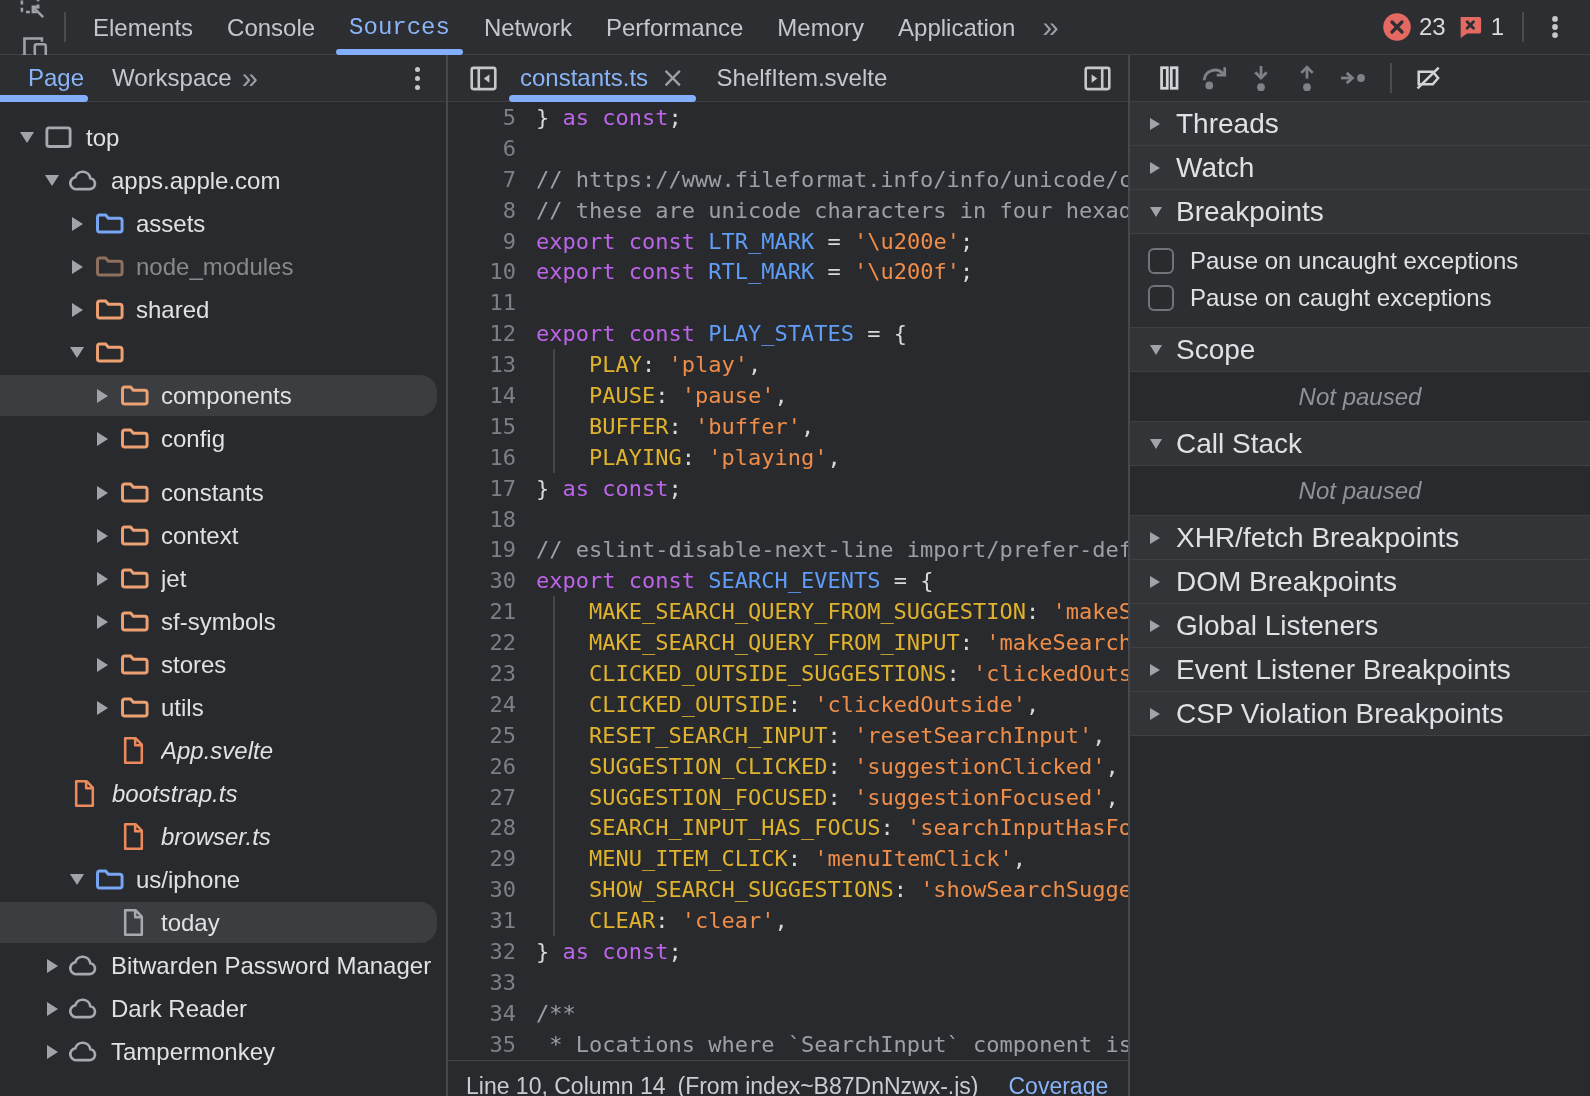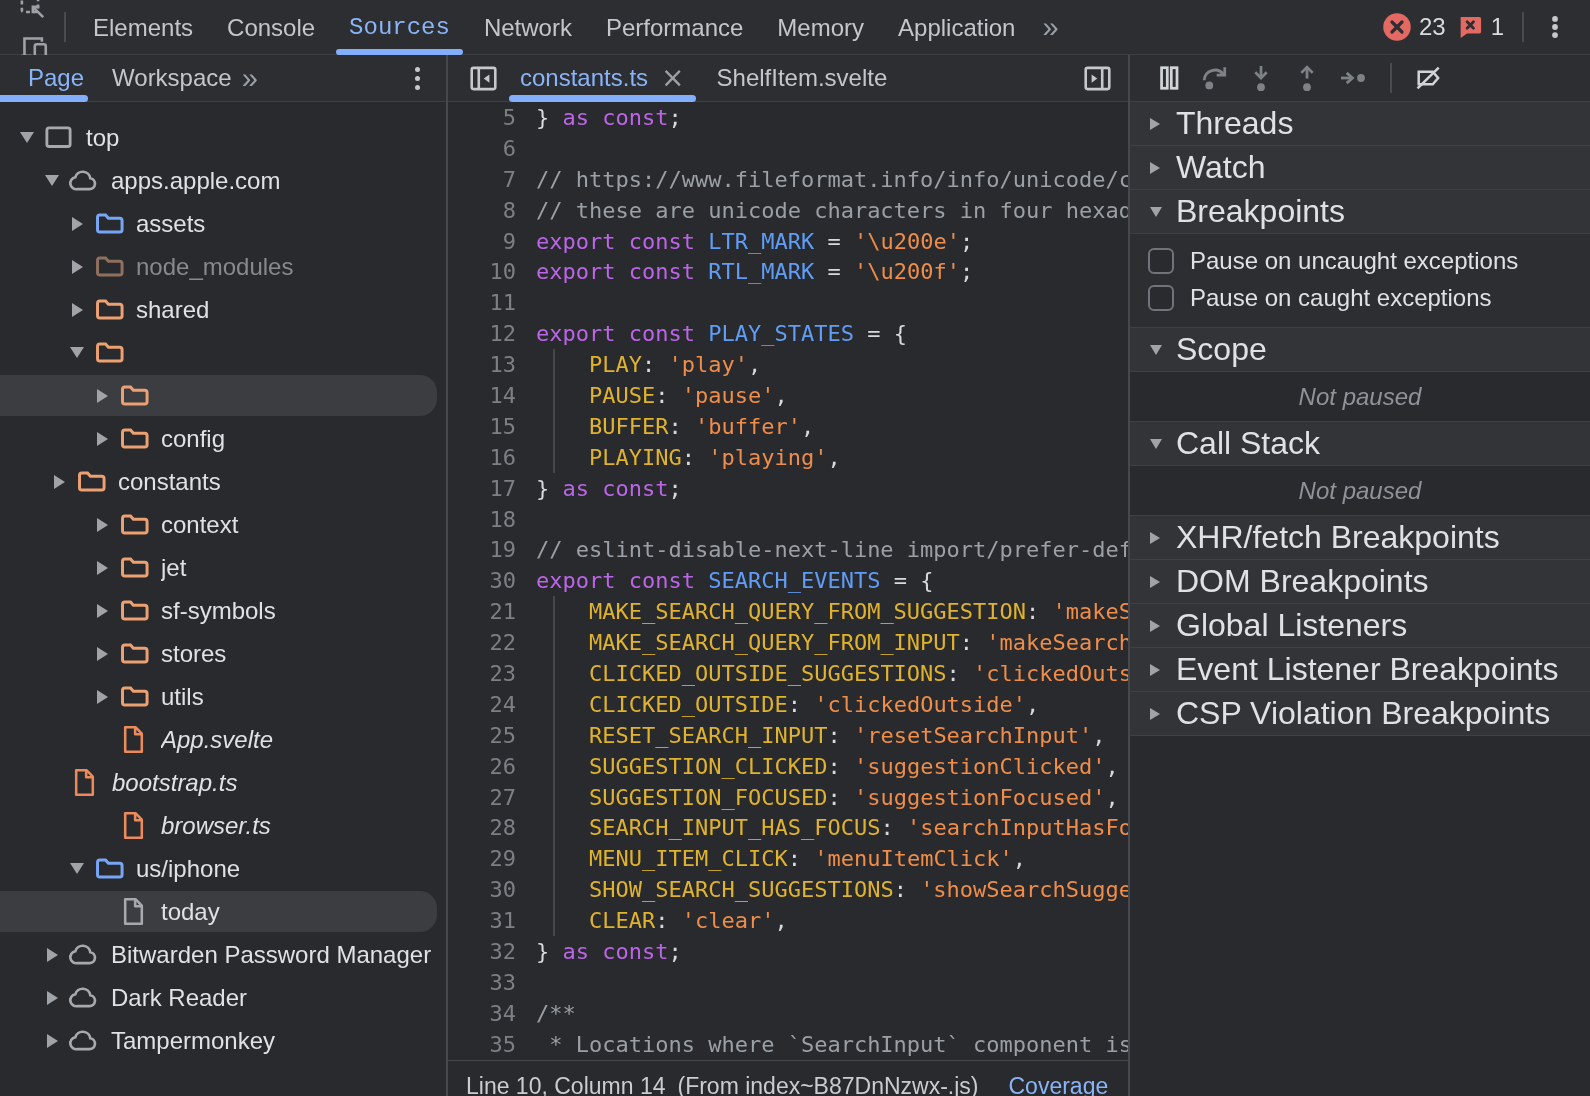--- a/index.html
+++ b/index.html
@@ -84,21 +84,21 @@
   .sfile { text-decoration:underline; }
   .scov { color:#8ab4f8; margin-left:30px; flex:none; }
 
   
   .rpanel { grid-row:2; grid-column:3; display:flex; flex-direction:column;
             background:#292a2d; min-width:0; }
   .rtools { padding-left:20px; gap:8px; }
   .rtools .icon-btn { width:38px; }
   .sections { flex:1; overflow:hidden; display:flex; flex-direction:column; }
   .sec { height:44px; flex:none; background:#323438; border-bottom:1px solid #3e4044;
-         display:flex; align-items:center; padding-left:20px; font-size:32px; color:#dfe1e4; }
+         display:flex; align-items:center; padding-left:20px; font-size:28px; color:#dfe1e4; }
   .sarr { width:26px; display:flex; flex:none; }
   .sarr i { display:block; width:0; height:0; }
   .sarr.closed i { border-left:10px solid #a0a3a7; border-top:6px solid transparent; border-bottom:6px solid transparent; }
   .sarr.open i { border-top:10px solid #a0a3a7; border-left:6px solid transparent; border-right:6px solid transparent; }
   .checks { background:#2c2e32; border-bottom:1px solid #3e4044; padding:8px 0 11px; flex:none; }
   .chk { display:flex; align-items:center; height:37px; padding-left:18px;
          font-size:24px; color:#dfe1e4; }
   .box { width:26px; height:26px; border:2px solid #70747a; border-radius:6px;
          margin-right:16px; background:#2a2b2f; flex:none; }
   .msg { height:50px; background:#292a2d; border-bottom:1px solid #3e4044; flex:none;
@@ -270,33 +270,34 @@
         </div>
         <div class="trow selected" style="padding-left: 89px;">
           <span class="arr closed">
             <i></i>
           </span>
           <span class="ticon">
             <svg width="31" height="31" viewBox="0 0 24 24" fill="none" stroke="#eda173" stroke-width="2.3">
               <path d="M3.5 7.2c0-1 .8-1.8 1.8-1.8h4.4l2.2 2.6h8.8c1 0 1.8.8 1.8 1.8v7c0 1-.8 1.8-1.8 1.8H5.3c-1 0-1.8-.8-1.8-1.8V7.2z"></path>
             </svg>
           </span>
+          <span class="tlabel">components</span>
         </div>
         <div class="trow" style="padding-left: 89px;">
           <span class="arr closed">
             <i></i>
           </span>
           <span class="ticon">
             <svg width="31" height="31" viewBox="0 0 24 24" fill="none" stroke="#eda173" stroke-width="2.3">
               <path d="M3.5 7.2c0-1 .8-1.8 1.8-1.8h4.4l2.2 2.6h8.8c1 0 1.8.8 1.8 1.8v7c0 1-.8 1.8-1.8 1.8H5.3c-1 0-1.8-.8-1.8-1.8V7.2z"></path>
             </svg>
           </span>
           <span class="tlabel">config</span>
         </div>
-        <div class="trow" style="padding-left: 46px;">
+        <div class="trow" style="padding-left: 89px; margin-top: 11px;">
           <span class="arr closed">
             <i></i>
           </span>
           <span class="ticon">
             <svg width="31" height="31" viewBox="0 0 24 24" fill="none" stroke="#eda173" stroke-width="2.3">
               <path d="M3.5 7.2c0-1 .8-1.8 1.8-1.8h4.4l2.2 2.6h8.8c1 0 1.8.8 1.8 1.8v7c0 1-.8 1.8-1.8 1.8H5.3c-1 0-1.8-.8-1.8-1.8V7.2z"></path>
             </svg>
           </span>
           <span class="tlabel">constants</span>
         </div>

